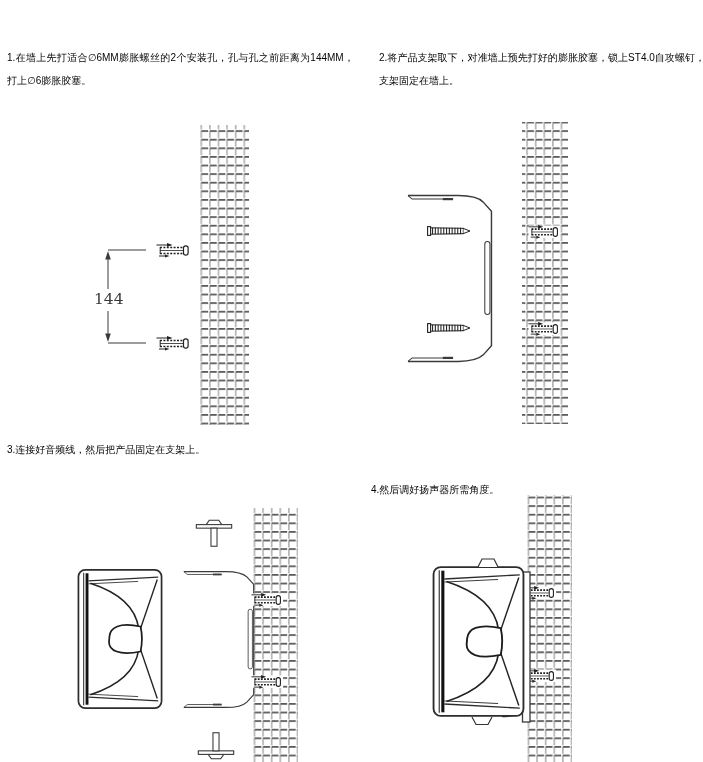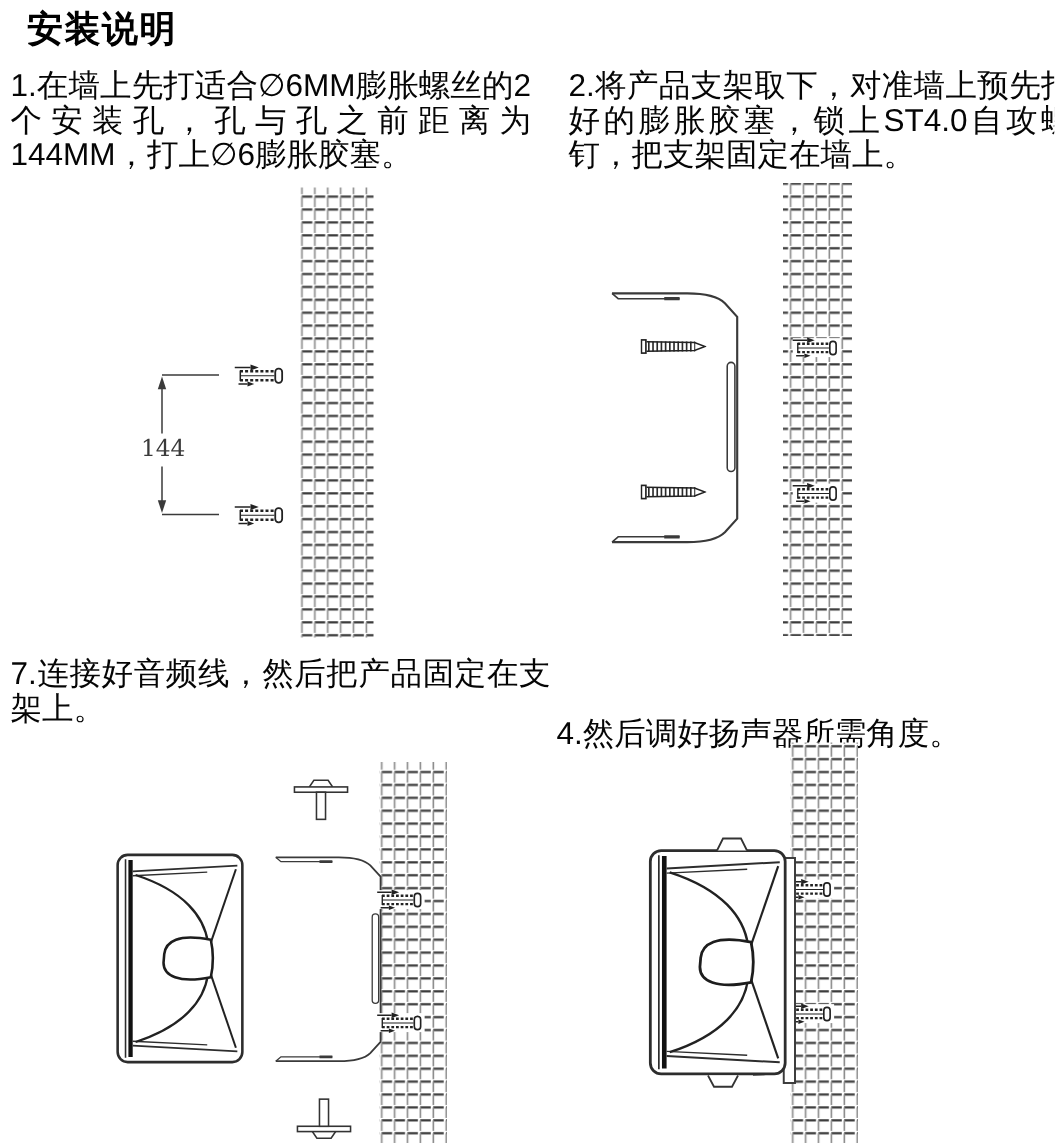--- a/index.html
+++ b/index.html
@@ -1,43 +1,42 @@
 <!DOCTYPE html>
 <html><head>
 <meta charset="utf-8">
 <style>
   html,body{margin:0;padding:0;background:#fff;}
   .page{position:relative;width:703px;height:762px;background:#fff;overflow:hidden;
         font-family:"Liberation Sans","DejaVu Sans",sans-serif;color:#000;}
   h1.title{position:absolute;left:18px;top:3px;margin:0;font-size:24px;font-weight:bold;
            letter-spacing:1px;color:#000;}
-  .step{position:absolute;margin:0;font-size:21px;line-height:23px;color:#050505;
+  .step{position:absolute;margin:0;font-size:10px;line-height:23px;color:#050505;
         text-align:justify;}
   #step1{left:7px;top:46px;width:347px;}
   #step2{left:379px;top:46px;width:336px;}
   #step3{left:7px;top:438px;width:360px;}
   #step4{left:371px;top:438px;width:320px;margin-top:40px;}
   svg.diagram{position:absolute;overflow:visible;}
   #d1{left:80px;top:113px;width:200px;height:327px;}
   #d2{left:380px;top:113px;width:290px;height:327px;}
   #d3{left:30px;top:488px;width:290px;height:274px;}
   #d4{left:390px;top:488px;width:290px;height:274px;}
   .dimtext{font-family:"DejaVu Serif","Liberation Serif",serif;font-size:15.5px;fill:#3a3a3a;}
   #defs-svg{position:absolute;width:0;height:0;}
 </style>
 </head>
 <body>
 
 <div class="page">
 
-  <h1 class="title">安装说明</h1>
 
   <p class="step" id="step1">1.在墙上先打适合∅6MM膨胀螺丝的2个安装孔，孔与孔之前距离为144MM，打上∅6膨胀胶塞。</p>
   <p class="step" id="step2">2.将产品支架取下，对准墙上预先打好的膨胀胶塞，锁上ST4.0自攻螺钉，把支架固定在墙上。</p>
-  <p class="step" id="step3">7.连接好音频线，然后把产品固定在支架上。</p>
+  <p class="step" id="step3">3.连接好音频线，然后把产品固定在支架上。</p>
   <p class="step" id="step4">4.然后调好扬声器所需角度。</p>
 
   <svg id="defs-svg" aria-hidden="true">
     <defs>
       <pattern id="wallpat" width="8.6" height="8.6" patternUnits="userSpaceOnUse">
         <rect width="8.6" height="8.6" fill="#ffffff"></rect>
         <path d="M0.8,0.9 H7.8" stroke="#3c3c3c" stroke-width="1.5" fill="none"></path>
         <path d="M0.9,0.9 V7.9" stroke="#8d8d8d" stroke-width="1.1" fill="none"></path>
       </pattern>
 

